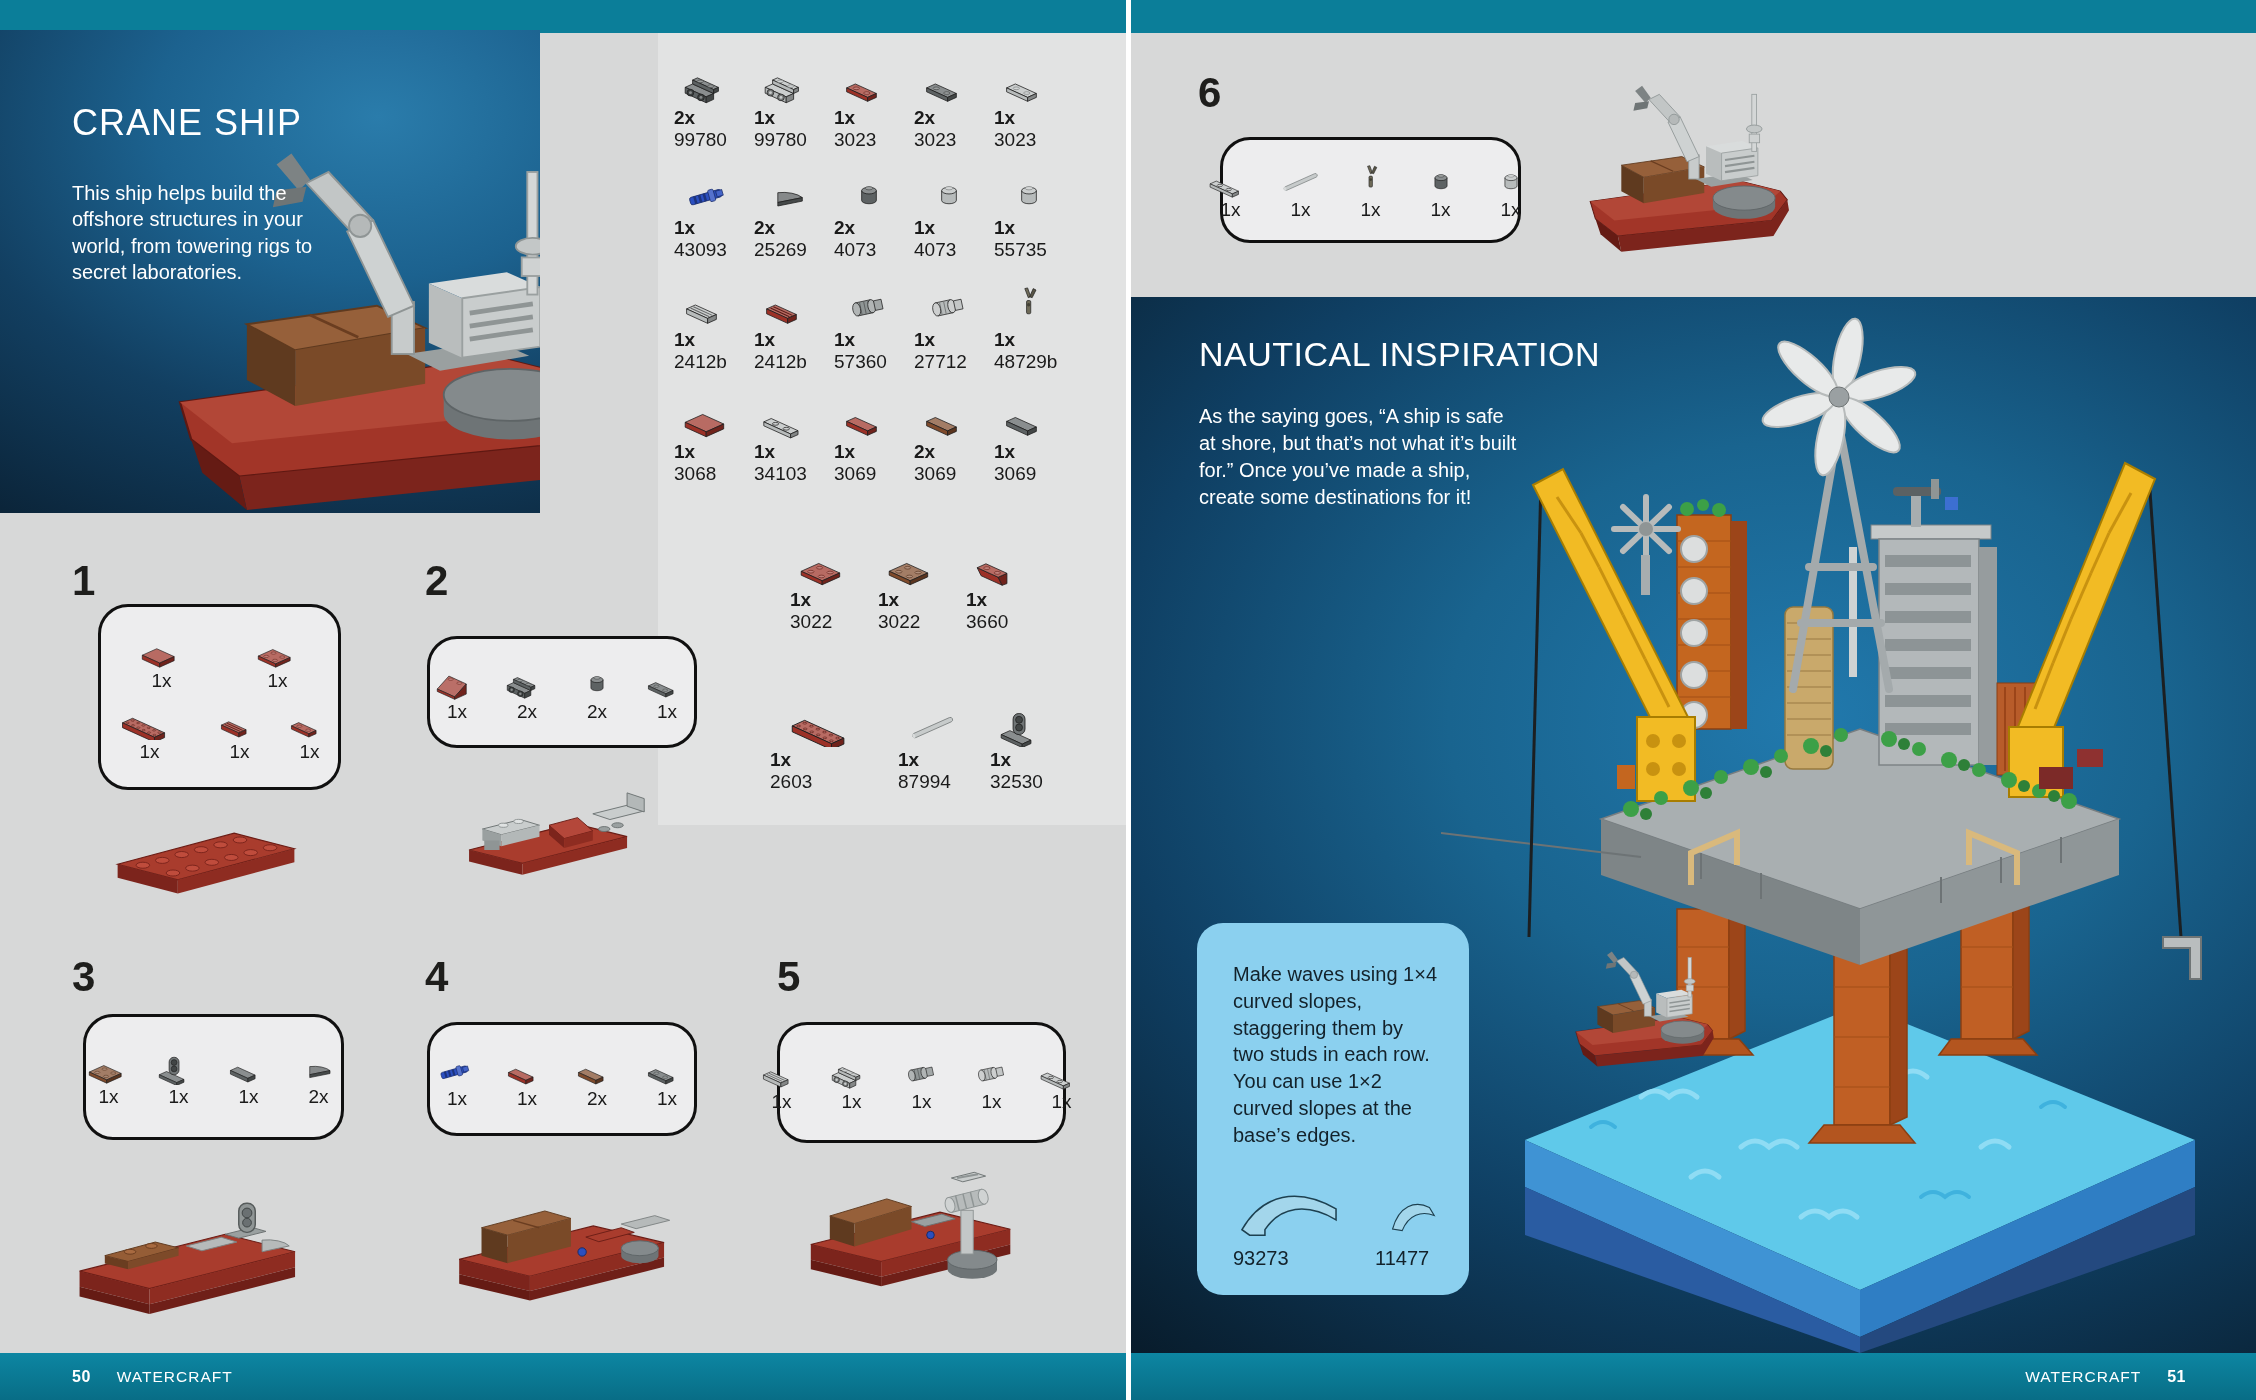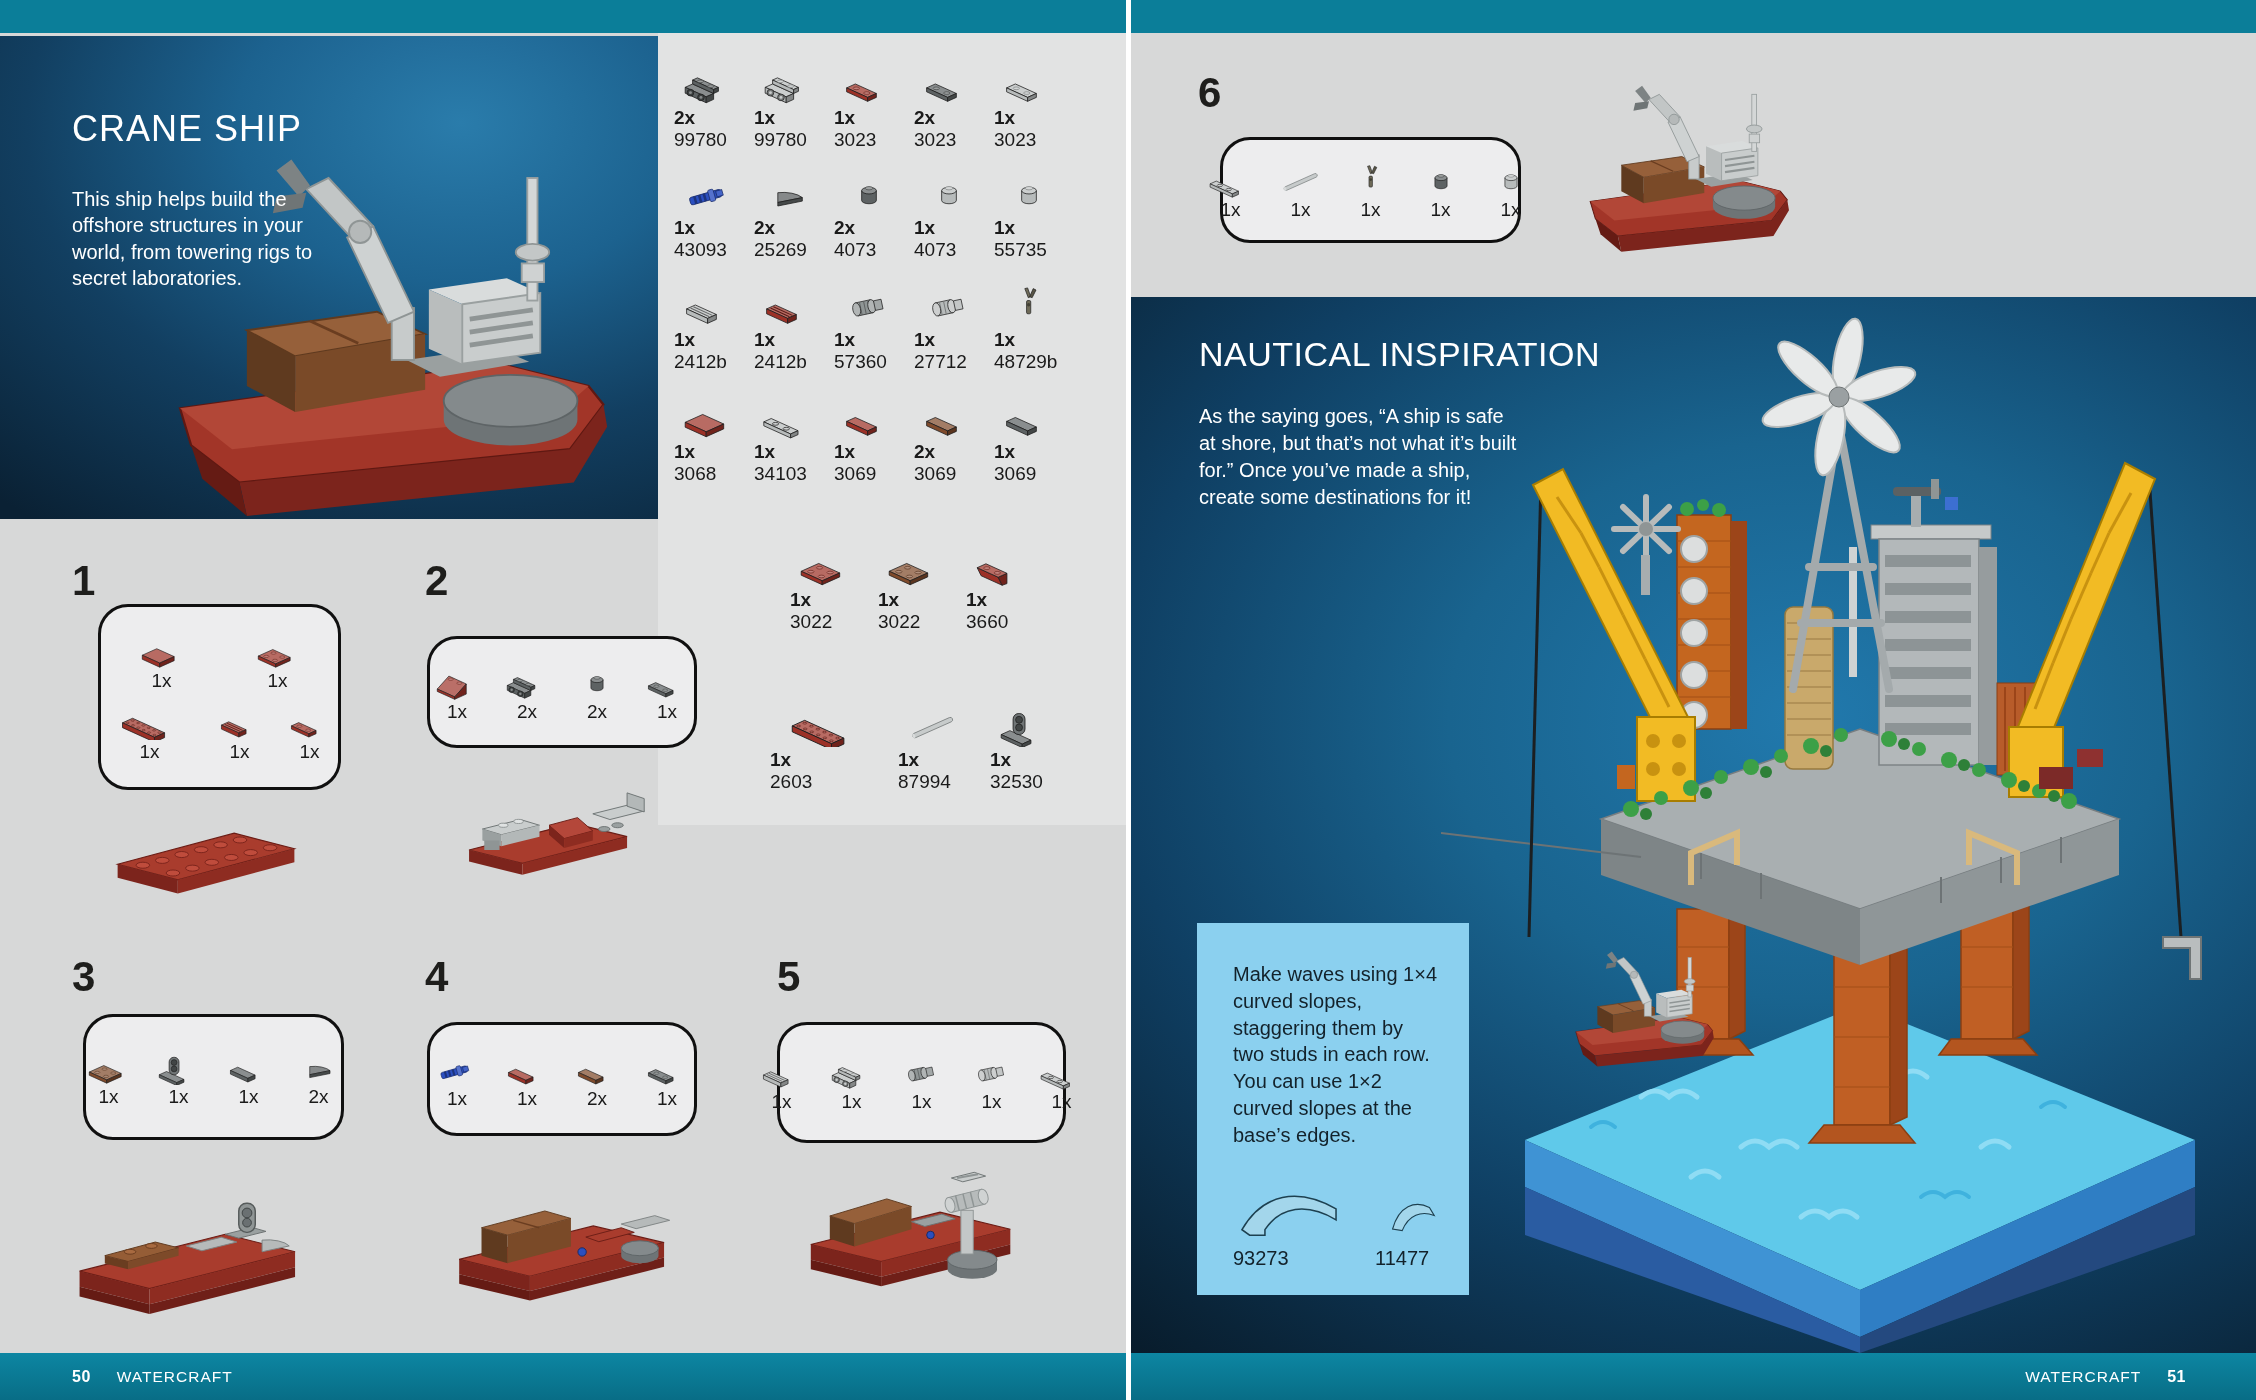--- a/index.html
+++ b/index.html
@@ -7,21 +7,21 @@
        font-family:"Liberation Sans", sans-serif;background:#d7d8d8;}
   .abs{position:absolute;}
 
   
   .band-top{left:0;top:0;width:2256px;height:33px;background:#0b7e99;}
   .band-bottom{left:0;top:1353px;width:2256px;height:47px;
                background:linear-gradient(#0d86a2,#086d86);}
   .divider{left:1126px;top:0;width:5px;height:1400px;background:#ffffff;z-index:40;}
 
   
-  .hero{left:0;top:36px;width:658px;height:483px;overflow:hidden;
+  .hero{left:0;top:30px;width:540px;height:483px;overflow:hidden;
         background:radial-gradient(700px 500px at 70% 18%, #2a7cab 0%, #1c628f 32%, #123f61 62%, #0a2134 100%);}
   .hero h1{margin:0;position:absolute;left:72px;top:72px;color:#fff;font-size:36px;
            font-weight:400;letter-spacing:1px;}
   .hero p{margin:0;position:absolute;left:72px;top:150px;width:250px;color:#fff;
           font-size:20px;line-height:1.32;font-weight:400;}
   .hero-art{position:absolute;left:0;top:0;width:658px;height:483px;}
 
   
   .parts-panel{left:658px;top:33px;width:468px;height:792px;background:#e2e3e3;}
   .parts-row{position:absolute;display:flex;}
@@ -64,21 +64,21 @@
 
   
   .navy{left:1131px;top:297px;width:1125px;height:1056px;overflow:hidden;
         background:radial-gradient(1050px 820px at 60% 40%, #2179ad 0%, #19648f 34%, #0f3f63 66%, #0a2438 92%, #081c2c 100%);}
   .navy h2{margin:0;position:absolute;left:68px;top:38px;color:#fff;font-size:34px;
            font-weight:400;letter-spacing:0.5px;text-align:right;}
   .navy .lead{margin:0;position:absolute;left:68px;top:106px;width:320px;color:#fff;
               font-size:20px;line-height:1.35;}
   .rig{position:absolute;left:310px;top:0;width:816px;height:1056px;}
   .tip{position:absolute;left:66px;top:626px;width:272px;height:372px;background:#8bd0ef;
-       box-sizing:border-box;padding:38px 30px 8px 36px;color:#13222b;}
+       box-sizing:border-box;padding:38px 30px 8px 36px;color:#13222b;border-radius:26px;}
   .tip p{margin:0;font-size:20px;line-height:1.34;}
   .tip-parts{display:flex;gap:30px;align-items:flex-end;margin-top:26px;}
   .tip-part{display:flex;flex-direction:column;align-items:flex-start;}
   .tip-part .picon.curved4{width:112px;height:70px;}
   .tip-part .picon.curved2{width:80px;height:64px;}
   .tip-part .part-num{font-size:20px;color:#13222b;margin-top:2px;}
 
   
   .footer-left{left:72px;top:1353px;height:47px;display:flex;align-items:center;color:#fff;z-index:50;}
   .footer-right{right:70px;top:1353px;height:47px;display:flex;align-items:center;color:#fff;z-index:50;}

